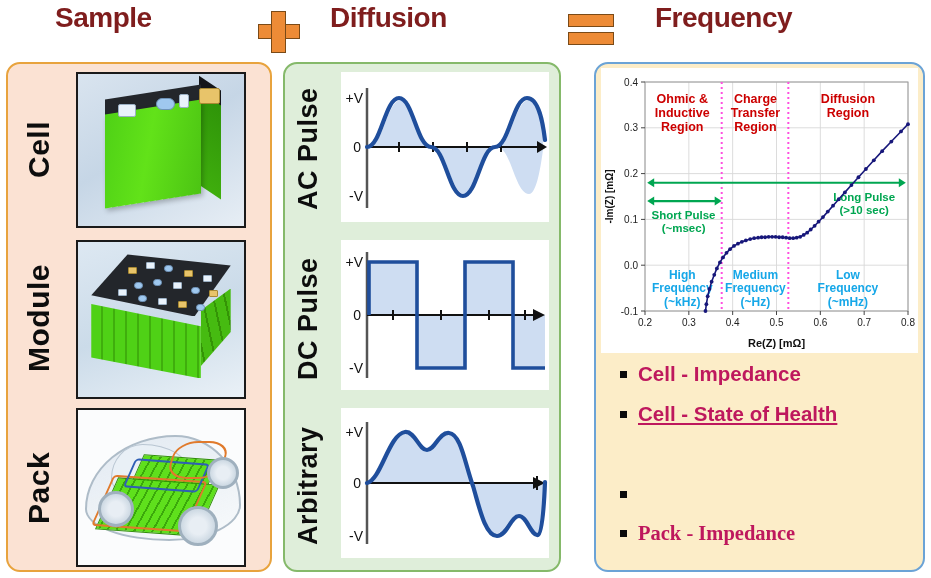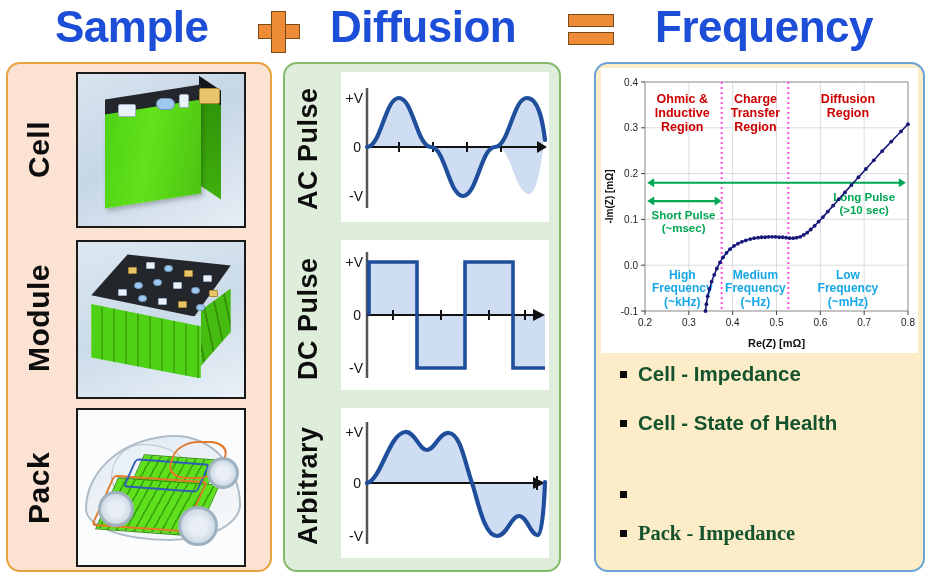--- a/index.html
+++ b/index.html
@@ -3,22 +3,22 @@
 <meta charset="utf-8">
 <style>
   html,body{margin:0;padding:0;background:#ffffff;}
   body{width:931px;height:578px;overflow:hidden;
        font-family:"Liberation Sans","DejaVu Sans",sans-serif;}
 
   .stage{position:relative;width:931px;height:578px;}
 
   
   .header{position:absolute;left:0;top:0;width:931px;height:58px;}
-  .hdr-word{position:absolute;top:2px;color:#1d4ed8;font-weight:bold;
-            font-size:44px;letter-spacing:-0.5px;white-space:nowrap;}
+  .hdr-word{position:absolute;top:2px;color:#7f1d1d;font-weight:bold;
+            font-size:28px;letter-spacing:-0.5px;white-space:nowrap;}
   #hdr-sample{left:55px;}
   #hdr-exc{left:330px;}
   #hdr-resp{left:655px;}
 
   .plus{position:absolute;left:250px;top:10px;width:56px;height:40px;}
   .plus i{position:absolute;background:#ED8B36;border:1.5px solid #7a4a17;}
   .plus i.h{left:8px;top:14px;width:40px;height:13px;}
   .plus i.v{left:21px;top:1px;width:13px;height:40px;}
 
   .eq{position:absolute;left:568px;top:14px;width:48px;height:32px;}
@@ -98,21 +98,21 @@
 
   
   .erow{position:absolute;}
   .eplot{position:absolute;background:#ffffff;}
 
   
   #nyquist{position:absolute;left:601px;top:68px;width:317px;height:285px;
            background:#ffffff;}
   #bullets{position:absolute;left:604px;top:360px;width:314px;height:205px;}
   .bullet{position:absolute;left:16px;font-weight:bold;font-size:20.5px;
-          color:#14532d;white-space:nowrap;}
+          color:#be185d;white-space:nowrap;}
   .bullet .sq{display:inline-block;width:7px;height:7px;background:#0b0b0b;
           vertical-align:middle;margin-right:11px;margin-bottom:3px;}
 </style>
 </head>
 <body>
 
 <div class="stage">
 
   <div class="header">
     <div class="hdr-word" id="hdr-sample">Sample</div>
@@ -392,21 +392,21 @@
         <circle cx="290.34" cy="73.54" r="1.9" fill="#17177A"></circle>
         <circle cx="299.99" cy="63.46" r="1.9" fill="#17177A"></circle>
         <circle cx="307.00" cy="56.14" r="1.9" fill="#17177A"></circle>
       </svg>
   </div>
 
   <div id="bullets">
     <div class="bullet" style="top:2px;">
       <span class="sq"></span><span>Cell - Impedance</span>
     </div>
-    <div class="bullet" style="top:51px;">
+    <div class="bullet" style="top:42px;text-decoration:underline;">
       <span class="sq"></span><span>Cell - State of Health</span>
     </div>
     <div class="bullet" style="top:122px;">
       <span class="sq"></span>
     </div>
     <div class="bullet" style="top:162px;font-family:Liberation Serif, serif;">
       <span class="sq"></span><span>Pack - Impedance</span>
     </div>
   </div>
 

